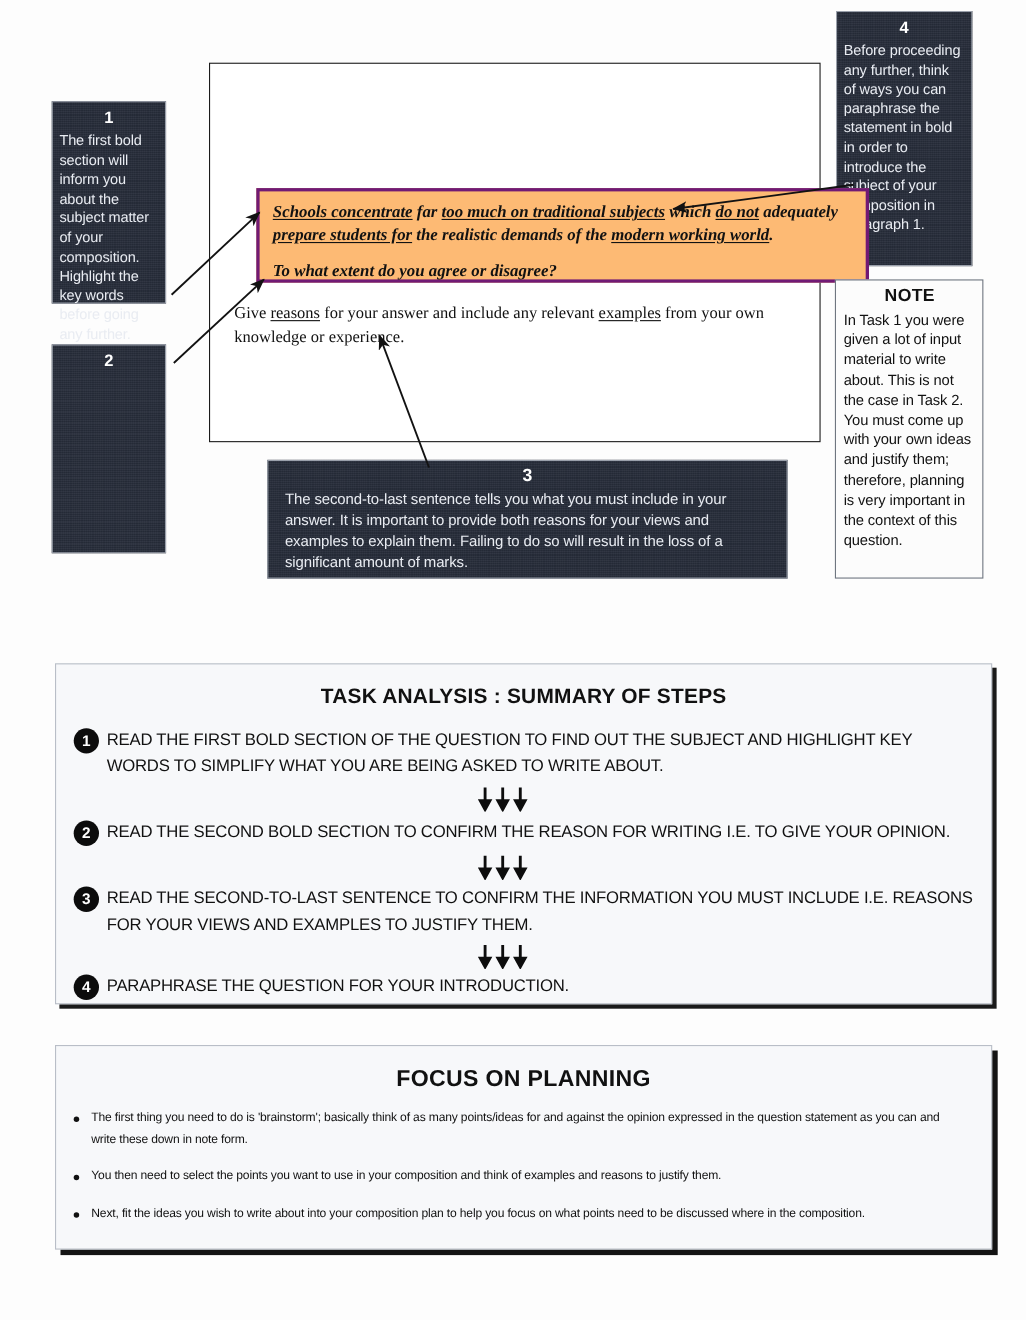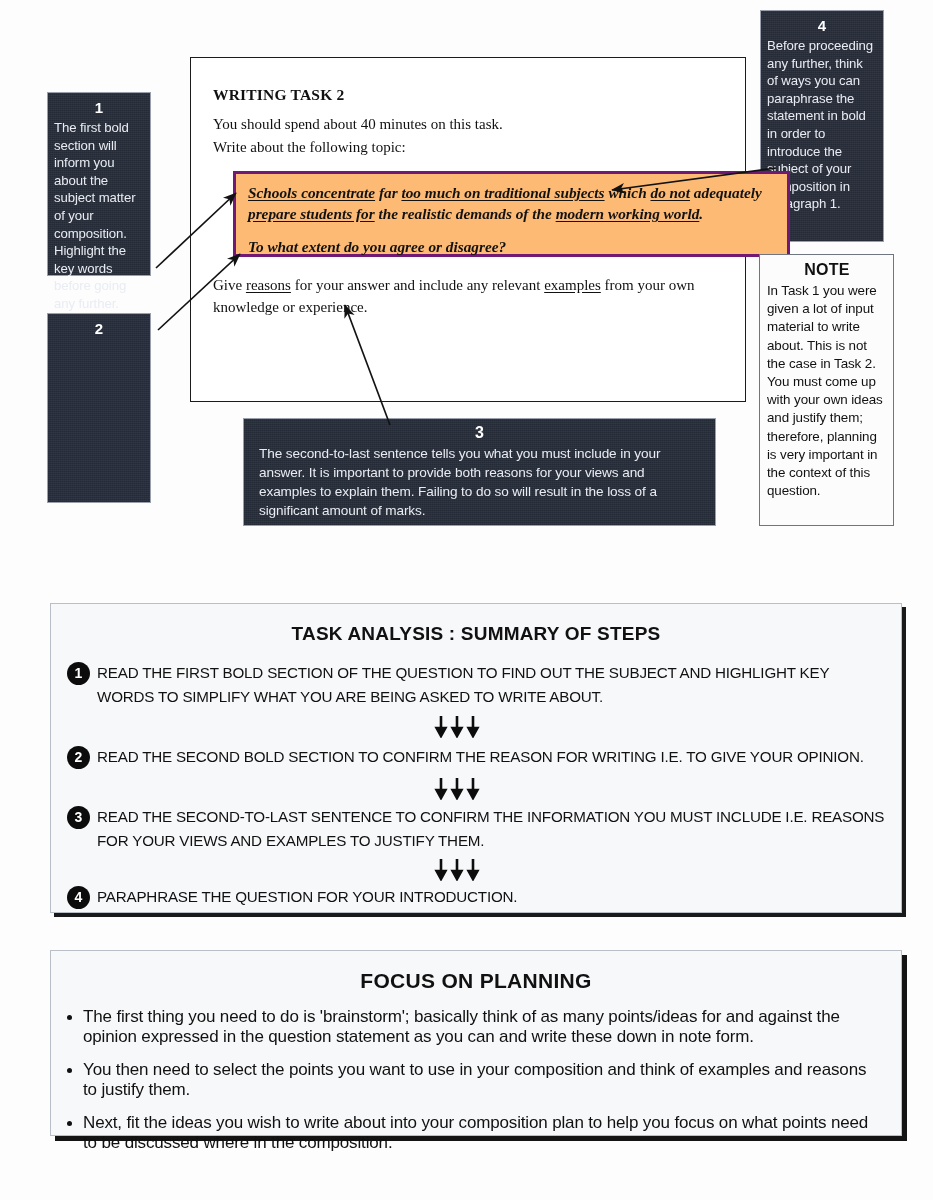--- a/index.html
+++ b/index.html
@@ -215,21 +215,21 @@
     margin: 0 22px 14px 16px;
   }
   .focus-dot {
     flex: 0 0 auto;
     width: 5px; height: 5px;
     border-radius: 50%;
     background: #111;
     margin: 8px 11px 0 0;
   }
   .focus-text {
-    font-size: 17px;
+    font-size: 11px;
     line-height: 19.5px;
     letter-spacing: -0.15px;
     color: #111;
   }
 </style>
 </head>
 <body>
 
 <div class="page">
 
@@ -246,25 +246,20 @@
     <div class="num">4</div>
     <div class="body">Before proceeding any further, think of ways you can paraphrase the statement in bold in order to introduce the subject of your composition in paragraph 1.</div>
   </div>
 
   <div class="dark-box wide" style="left:243px; top:418px; width:473px; height:108px; padding:5px 16px 8px 16px;">
     <div class="num">3</div>
     <div class="body">The second-to-last sentence tells you what you must include in your answer. It is important to provide both reasons for your views and examples to explain them. Failing to do so will result in the loss of a significant amount of marks.</div>
   </div>
 
   <div class="q-panel">
-    <div class="q-inner">
-      <p class="q-title">WRITING TASK 2</p>
-      <p class="q-line">You should spend about 40 minutes on this task.</p>
-      <p class="q-line">Write about the following topic:</p>
-    </div>
 
     <div class="quote-box">
       <p class="quote-text" id="quote-parts"><span class="u">Schools concentrate</span><span> far </span><span class="u">too much on traditional subjects</span><span> which </span><span class="u">do not</span><span> adequately </span><span class="u">prepare students for</span><span> the realistic demands of the </span><span class="u">modern working world</span><span>.</span></p>
       <p class="quote-q">To what extent do you agree or disagree?</p>
     </div>
 
     <div class="give-reasons" id="reasons-parts"><span>Give </span><span class="u">reasons</span><span> for your answer and include any relevant </span><span class="u">examples</span><span> from your own knowledge or experience.</span></div>
   </div>
 
   <div class="note-box">

